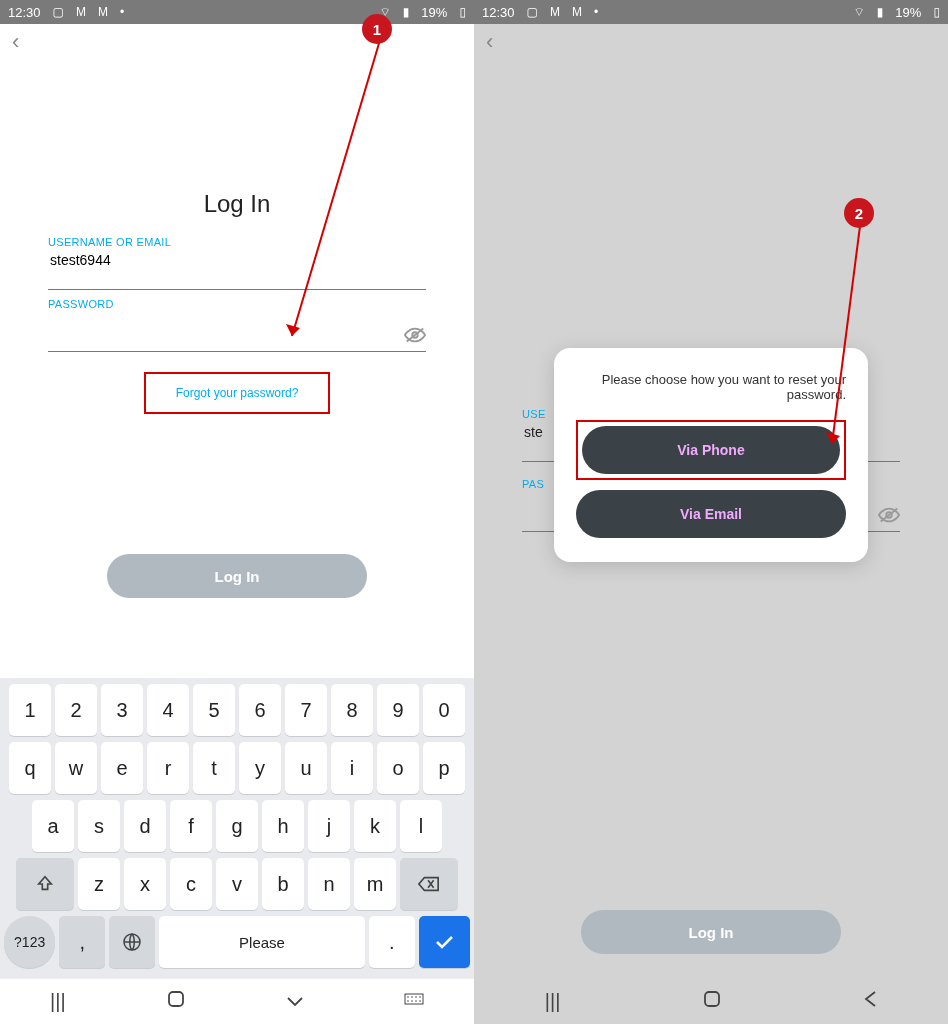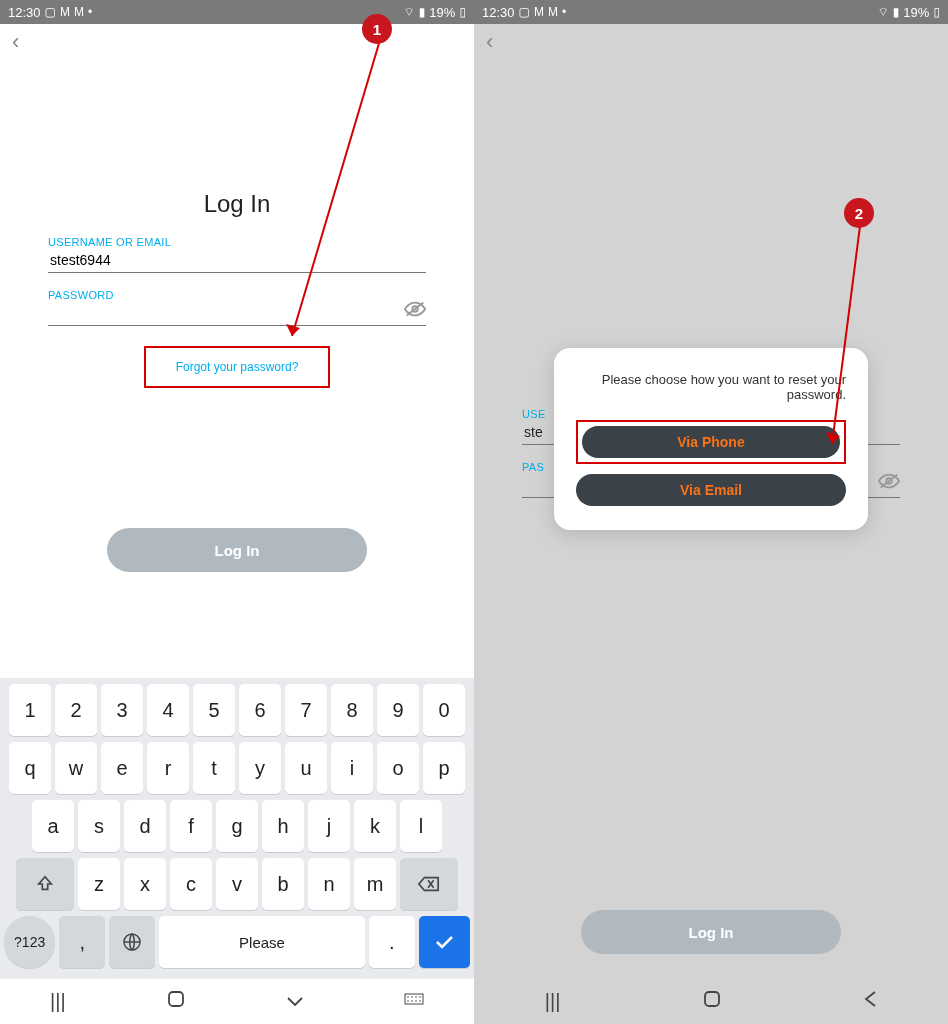--- a/index.html
+++ b/index.html
@@ -10,32 +10,32 @@
   --key-bg:#ffffff;
   --key-shadow:#c9ccd1;
   --kbd-bg:#e8eaed;
 }
 *{box-sizing:border-box;font-family:-apple-system,Helvetica,Arial,sans-serif;}
 body{margin:0;width:948px;height:1024px;background:#fff;display:flex;}
 .phone{width:474px;height:1024px;position:relative;overflow:hidden;}
 
 
 .statusbar{height:24px;background:#7a7a7a;color:#fff;font-size:13px;display:flex;align-items:center;padding:0 8px;justify-content:space-between;}
-.sb-left,.sb-right{display:flex;align-items:center;gap:4px;justify-content:flex-end;}
+.sb-left,.sb-right{display:flex;align-items:center;gap:12px;justify-content:flex-end;}
 .sb-icon{font-size:12px;}
 
 
 .back-row{height:36px;display:flex;align-items:center;padding-left:12px;}
 .chev{font-size:22px;color:#888;}
 
 
 .login-box{padding:0 48px;position:relative;}
 .title{text-align:center;font-size:24px;color:#222;font-weight:500;}
 .field-label{color:var(--accent);font-size:11px;letter-spacing:.3px;margin-top:18px;}
-.field-input{width:100%;border:none;border-bottom:1px solid #777;font-size:14px;padding:4px 0 4px 2px;outline:none;background:transparent;}
+.field-input{width:100%;border:none;border-bottom:1px solid #777;font-size:14px;padding:4px 0 21px 2px;outline:none;background:transparent;}
 .pw-row{position:relative;}
 .eye{position:absolute;right:0;bottom:4px;color:#888;}
 .forgot-wrap{display:flex;justify-content:center;}
 .forgot{color:var(--accent);font-size:12px;border:2px solid #d40000;padding:12px 30px;}
 .big-btn{display:block;margin:0 auto;width:260px;height:44px;border:none;border-radius:22px;background:var(--grey-bg);color:#fff;font-size:15px;font-weight:600;}
 
 
 .kbd{position:absolute;bottom:46px;left:0;right:0;background:var(--kbd-bg);padding:6px 4px 4px;}
 .kbd-row{display:flex;justify-content:center;gap:4px;margin-bottom:6px;}
 .key{flex:1;max-width:42px;height:52px;background:var(--key-bg);border-radius:5px;box-shadow:0 1px 0 var(--key-shadow);display:flex;align-items:center;justify-content:center;font-size:20px;color:#222;}
@@ -50,21 +50,21 @@
 .navbar{position:absolute;bottom:0;left:0;right:0;height:46px;background:#fff;display:flex;justify-content:space-around;align-items:center;border-top:1px solid #eee;}
 .nav-item{font-size:20px;color:#444;}
 
 
 .phone.right{background:var(--panel-bg);}
 .dim-login{padding:0 48px;}
 .dim-login .field-input{color:#222;}
 .modal{position:absolute;top:348px;left:80px;right:80px;background:#fff;border-radius:16px;padding:24px 22px;z-index:5;box-shadow:0 4px 20px rgba(0,0,0,.15);}
 .modal-msg{text-align:right;font-size:13px;color:#333;margin-bottom:18px;}
 .modal-box-red{border:2px solid #d40000;padding:4px;margin-bottom:10px;}
-.dark-btn{width:100%;height:32px;border:none;border-radius:24px;background:var(--dark-btn);color:#f97316;font-size:14px;font-weight:700;}
+.dark-btn{width:100%;height:48px;border:none;border-radius:24px;background:var(--dark-btn);color:#f0abfc;font-size:14px;font-weight:700;}
 .cancel{text-align:center;font-size:14px;font-weight:700;color:#333;margin-top:18px;}
 
 
 .marker{position:absolute;width:30px;height:30px;background:#c9151e;border-radius:50%;color:#fff;display:flex;align-items:center;justify-content:center;font-weight:bold;font-size:15px;z-index:10;}
 svg.arrow{position:absolute;z-index:9;pointer-events:none;}
 </style>
 </head>
 <body>
 
 <div class="phone left">
@@ -92,21 +92,21 @@
 
   <div class="back-row">
     <span class="chev">‹</span>
   </div>
 
   <div class="login-box">
     <div style="height:130px;"></div>
     <div class="title">Log In</div>
     <div class="field-label">USERNAME OR EMAIL</div>
     <input class="field-input" value="stest6944" style="">
-    <div class="field-label" style="margin-top:16px;">PASSWORD</div>
+    <div class="field-label" style="margin-top:8px;">PASSWORD</div>
     <div class="pw-row">
       <input class="field-input" type="password" style="">
       <span class="eye">
         <svg width="22" height="18" viewBox="0 0 24 18">
             <path d="M1 9s4-7 11-7 11 7 11 7-4 7-11 7S1 9 1 9z" fill="none" stroke="#999" stroke-width="2"></path>
             <circle cx="12" cy="9" r="3" fill="none" stroke="#999" stroke-width="2"></circle>
             <line x1="3" y1="16" x2="21" y2="2" stroke="#999" stroke-width="2"></line>
           </svg>
       </span>
     </div>

